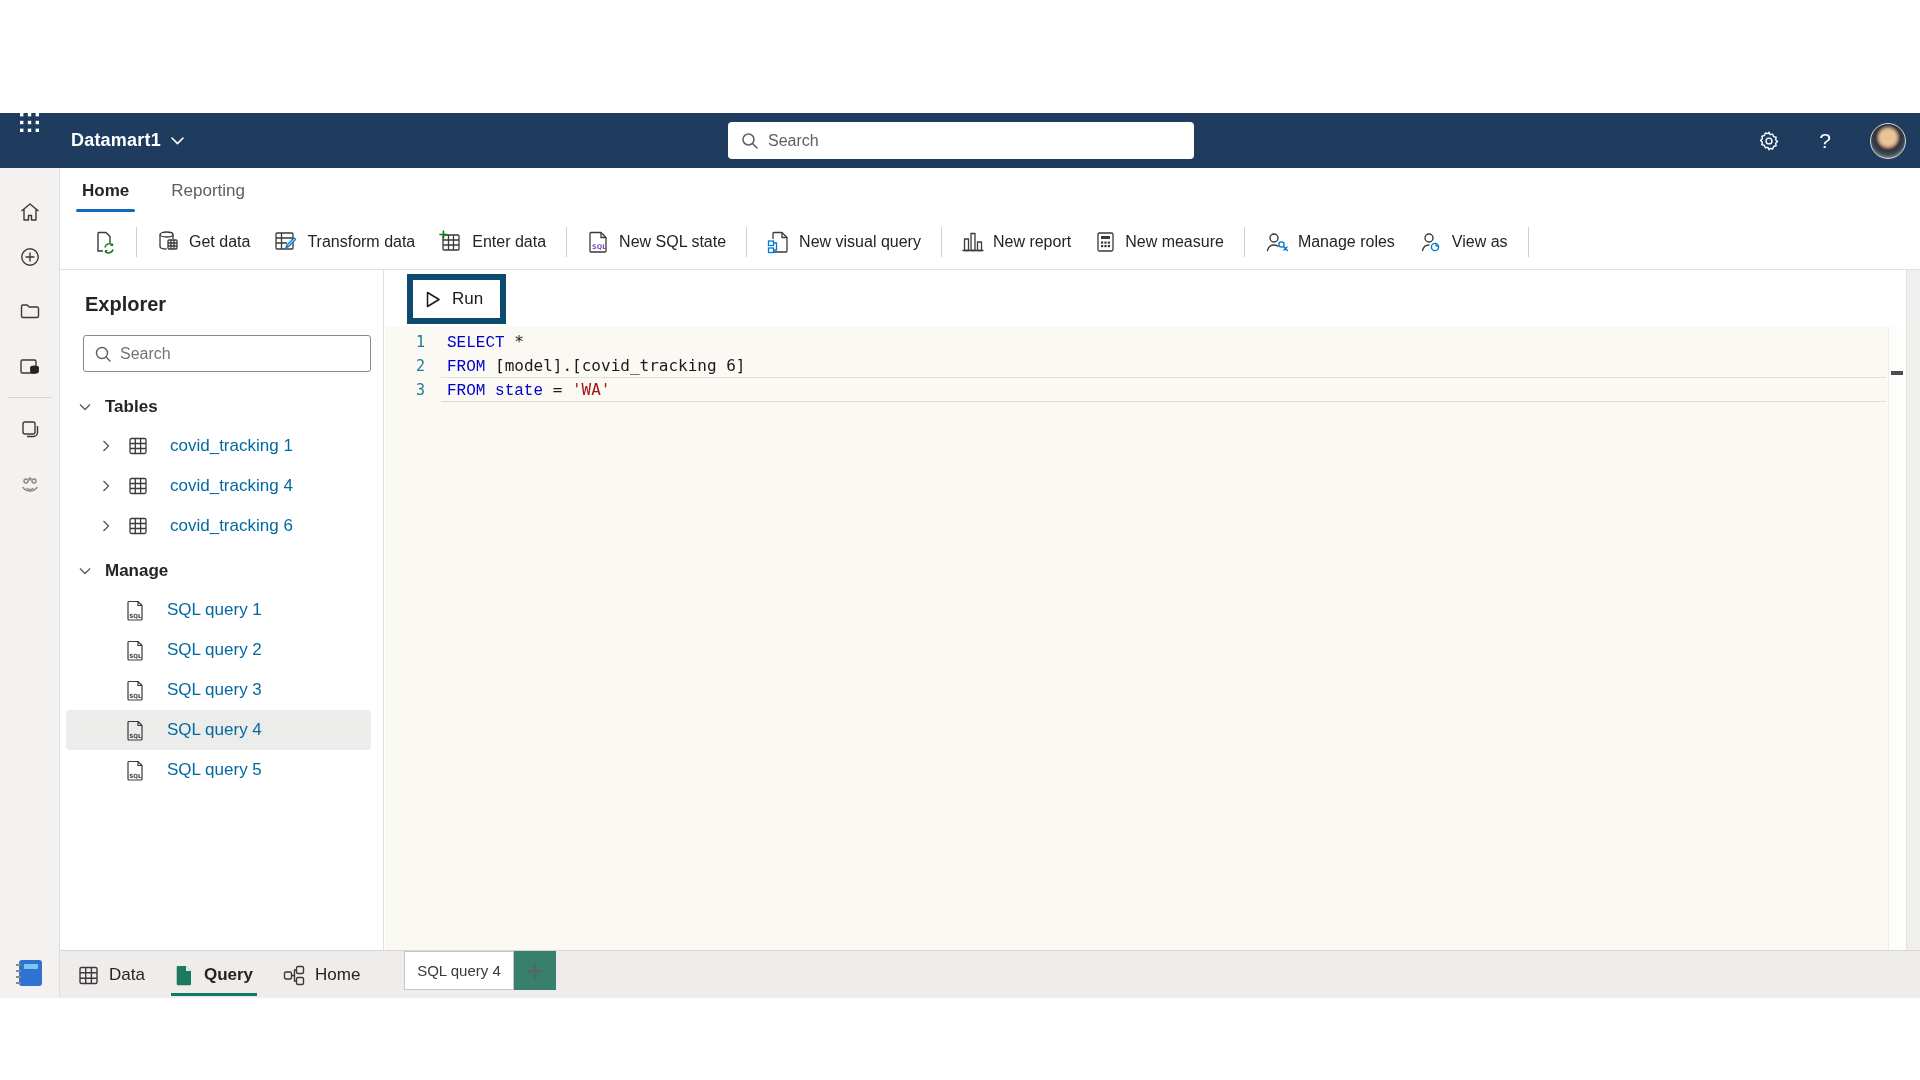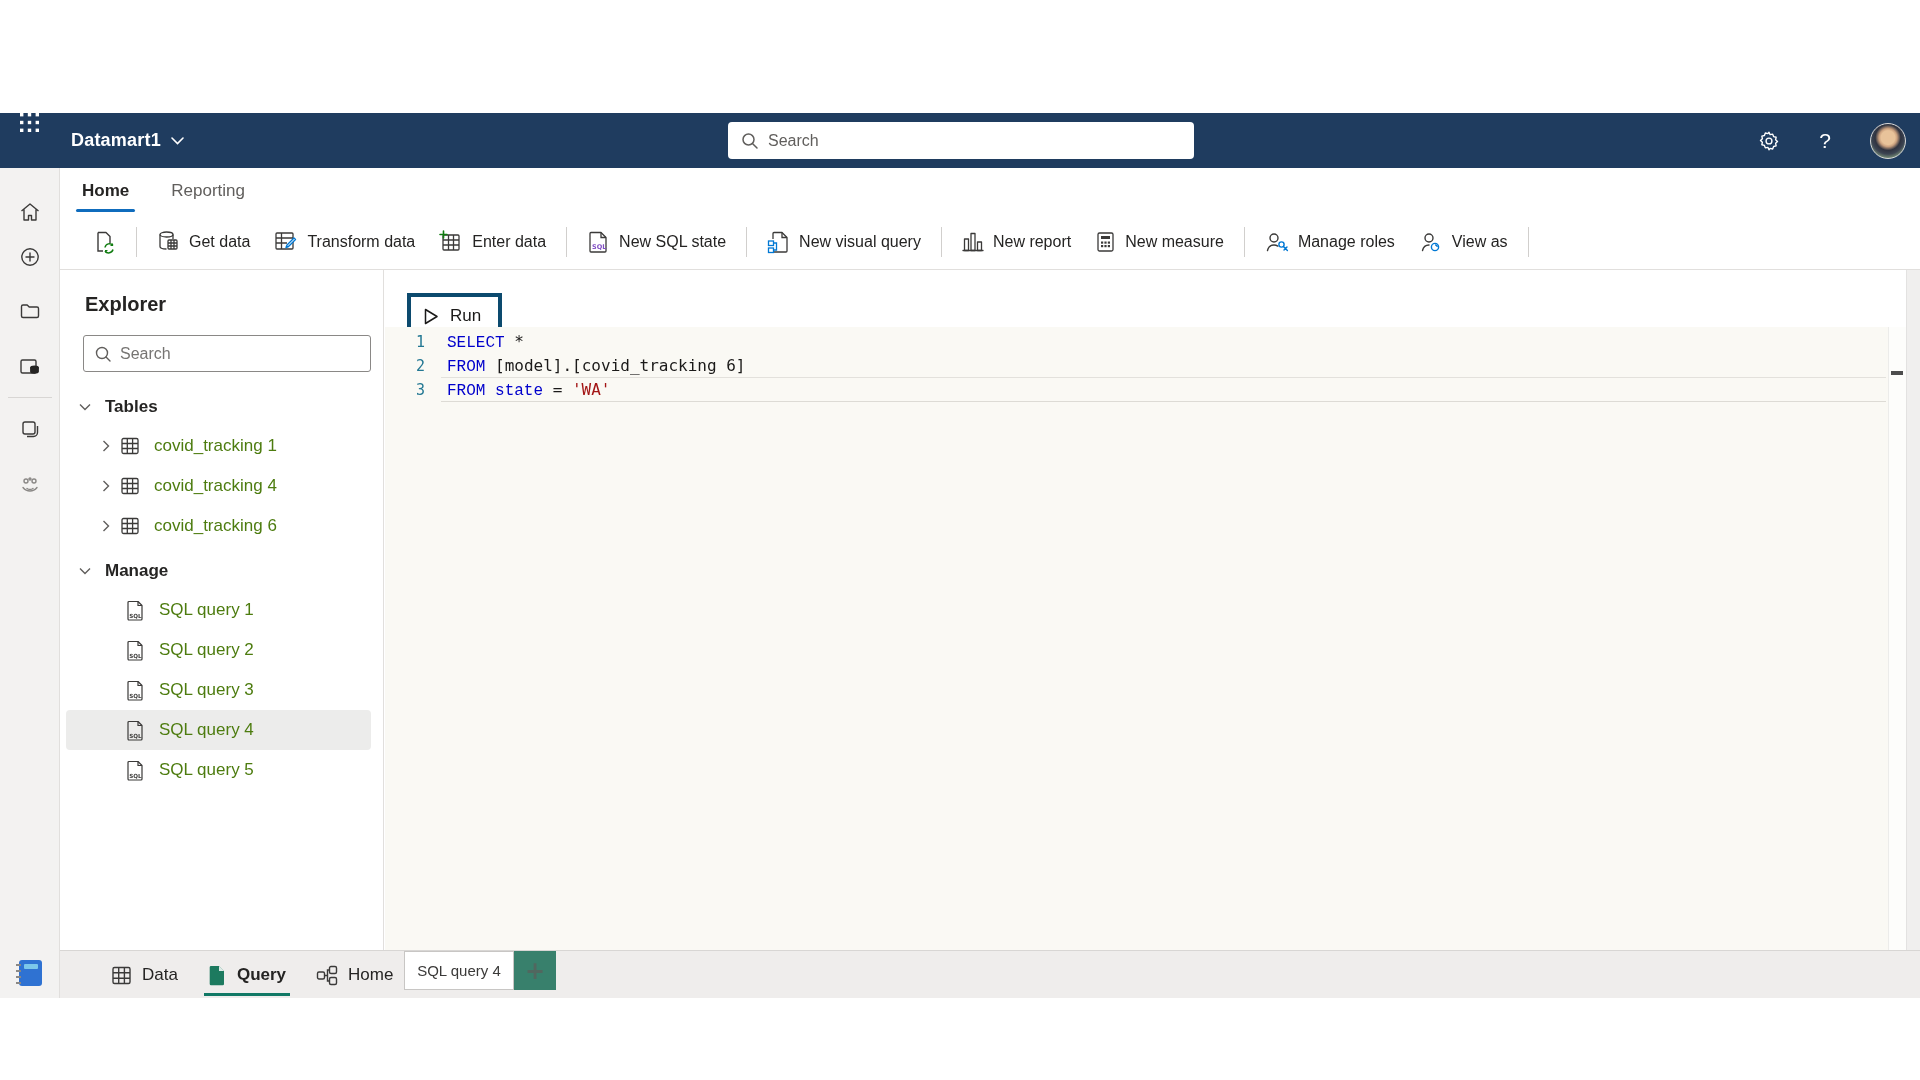--- a/index.html
+++ b/index.html
@@ -40,45 +40,45 @@
   .rb-sep { width:1px; height:30px; background:#d1cfcd; margin:0 8px; }
 
   
   .explorer { position:absolute; left:60px; top:270px; width:324px; height:680px; background:#fff; border-right:1px solid #e1dfdd; }
   .exp-title { position:absolute; left:25px; top:23px; font-size:20px; font-weight:700; color:#252423; }
   .exp-search { position:absolute; left:23px; top:65px; width:288px; height:37px; border:1px solid #8a8886; border-radius:3px; display:flex; align-items:center; padding-left:10px; gap:8px; background:#fff; }
   .exp-search input { border:none; outline:none; font-size:16px; width:220px; color:#323130; font-family:"Liberation Sans",sans-serif; }
   .exp-search input::placeholder { color:#767472; }
   .tree { position:absolute; left:0; top:118px; right:8px; }
   .tree-header { display:flex; align-items:center; gap:14px; padding:8px 0 8px 19px; font-size:17px; font-weight:700; color:#252423; cursor:pointer; height:38px; }
-  .tree-row { display:flex; align-items:center; gap:10px; padding-left:36px; height:40px; font-size:17px; color:#4d7c0f; cursor:pointer; margin:0 4px 0 6px; border-radius:4px; }
+  .tree-row { display:flex; align-items:center; gap:18px; padding-left:36px; height:40px; font-size:17px; color:#0369a1; cursor:pointer; margin:0 4px 0 6px; border-radius:4px; }
   .tree-row.qrow { padding-left:60px; }
   .tree-row.selected { background:#ececeb; }
   .tree-row .lbl { margin-left:4px; }
 
   
   .editor { position:absolute; left:385px; top:270px; right:14px; height:680px; background:#fff; }
-  .run-annotation { position:absolute; left:22px; top:4px; border:4px solid #0c4a6e; background:#fff; cursor:pointer;margin-top:19px; }
+  .run-annotation { position:absolute; left:22px; top:4px; border:6px solid #0c4a6e; background:#fff; cursor:pointer; }
   .run-inner { display:flex; align-items:center; gap:11px; padding:9px 17px 9px 13px; font-size:17px; color:#1b1a19; }
   .code-area { position:absolute; left:0; right:0; top:57px; bottom:0; background:#faf9f4; font-family:"DejaVu Sans Mono",monospace; font-size:16px; padding-top:3px; }
   .code-line { display:flex; height:24px; line-height:24px; position:relative; z-index:1; }
   .code-line .ln { width:62px; text-align:right; padding-right:22px; color:#237893; font-size:15px; }
   .tk-kw { color:#0000cc;font-family:Liberation Mono, monospace; }
   .tk-pl { color:#1b1a19; }
   .tk-str { color:#a31515; }
   .cur-line { position:absolute; left:56px; right:20px; top:50px; height:25px; border-top:1px solid #e3e1dc; border-bottom:1px solid #dddbd5; z-index:0; }
   .ed-scrollbar { position:absolute; right:0; top:0; bottom:0; width:18px; background:#fdfdfb; border-left:1px solid #ececea; cursor:pointer; }
   .ed-cursor-mark { position:absolute; right:3px; top:44px; width:12px; height:4px; background:#4d4d4d; }
 
   
   .win-scroll { position:absolute; right:0; top:270px; width:14px; height:680px; background:#f0efee; border-left:1px solid #e3e2e1; cursor:pointer; }
 
   
   .bottombar { position:absolute; left:60px; top:950px; right:0; height:48px; background:#efedec; border-top:1px solid #d8d6d4; }
-  .views { position:absolute; left:51px; top:0; height:48px; display:flex; align-items:center; gap:30px; }
+  .views { position:absolute; left:18px; top:0; height:48px; display:flex; align-items:center; gap:30px; }
   .view { display:flex; align-items:center; gap:10px; font-size:17px; color:#252423; cursor:pointer; position:relative; height:48px; }
   .view.active { font-weight:700; }
   .view.active::after { content:""; position:absolute; left:-4px; right:-4px; bottom:3px; height:3px; background:#117865; }
   .qtab { position:absolute; left:344px; top:0; width:110px; height:39px; background:#fff; border:1px solid #c8c6c4; display:flex; align-items:center; justify-content:center; font-size:15px; color:#3b3a39; cursor:pointer; }
   .addq { position:absolute; left:454px; top:0; width:42px; height:39px; background:#38806c; display:flex; align-items:center; justify-content:center; color:#51675f; font-size:24px; font-weight:700; cursor:pointer; font-family:"DejaVu Sans",sans-serif; }
 </style>
 </head>
 <body>
 
 <div class="topbar">

